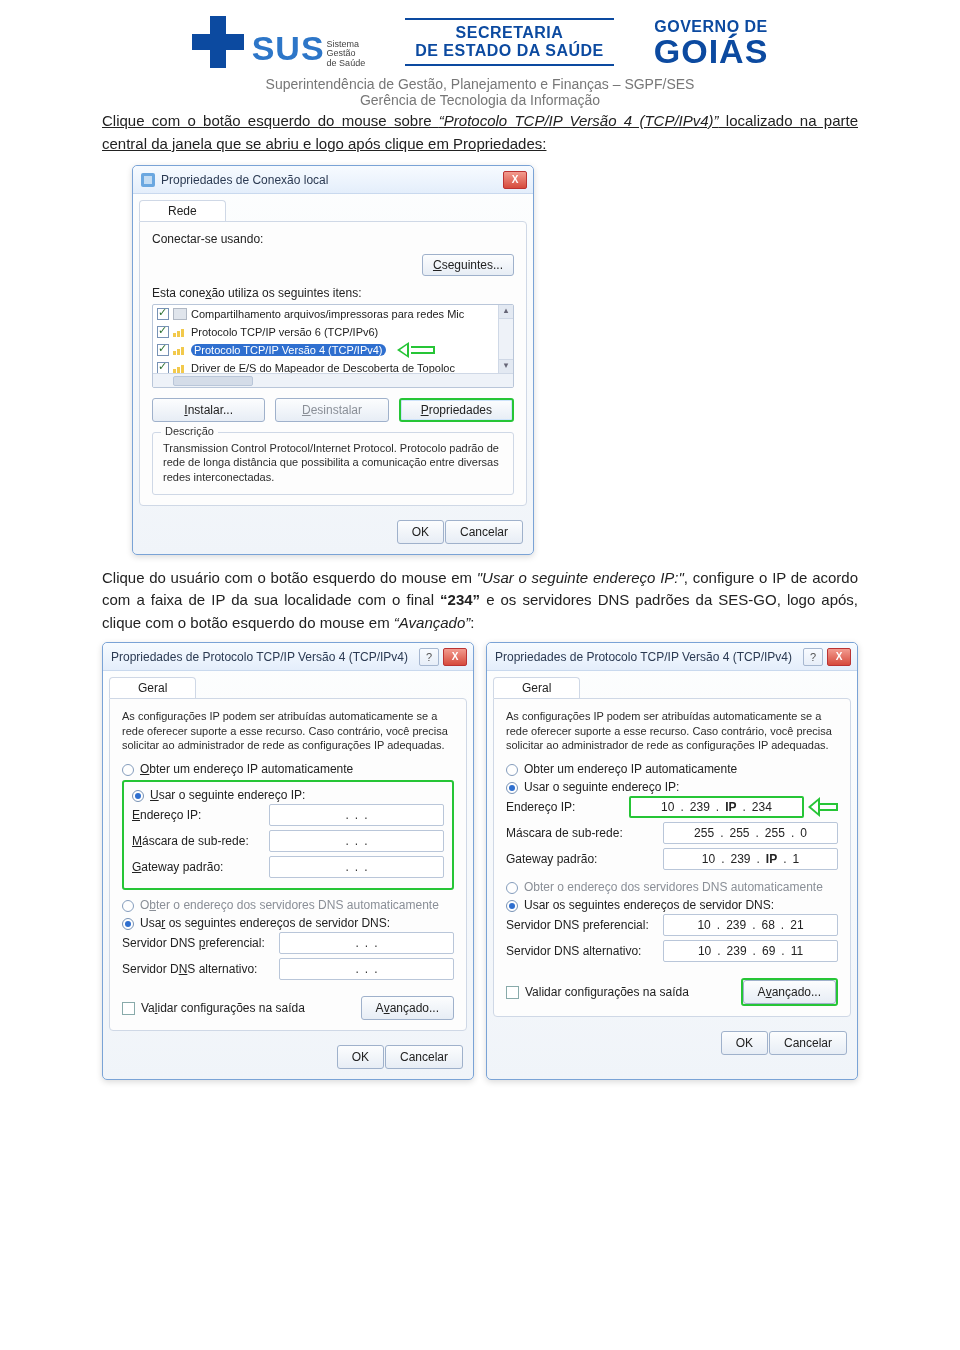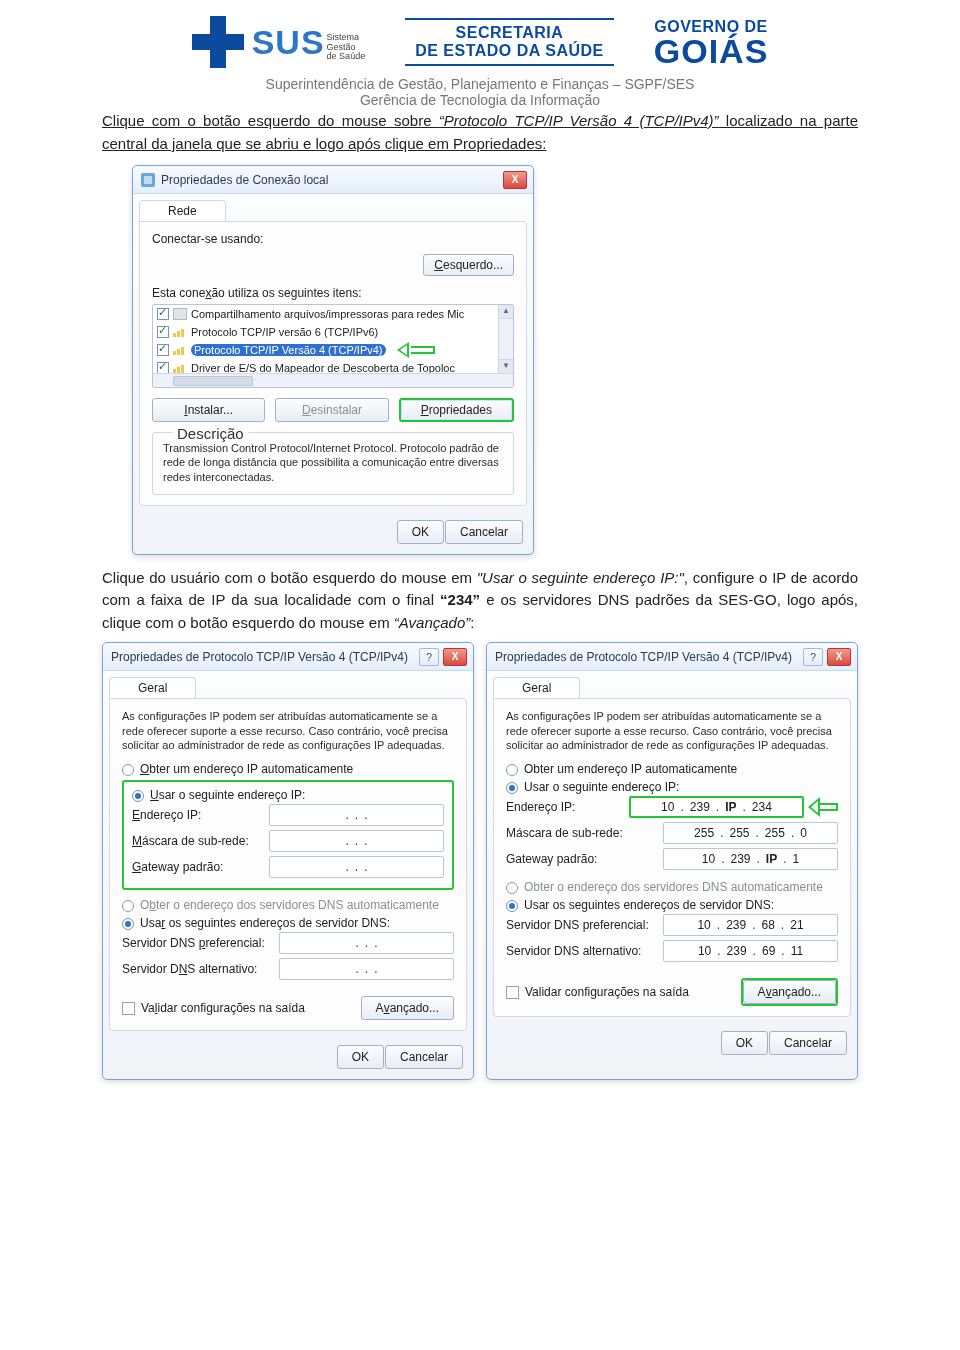--- a/index.html
+++ b/index.html
@@ -1,19 +1,19 @@
 <!DOCTYPE html>
 <html><head>
 <meta charset="utf-8">
 <style>
   * { box-sizing: border-box; margin: 0; padding: 0; }
   body { font-family: "Segoe UI", Tahoma, Arial, sans-serif; font-size: 13px; background: #fff; width: 960px; color: #222; }
   .page { width: 960px; padding: 6px 32px 18px 32px; }
   .header-logos { display: flex; justify-content: center; align-items: center; gap: 40px; margin-top: 10px; }
-  .logo-sus { display: flex; align-items: center; gap: 8px; }
+  .logo-sus { display: flex; gap: 8px; }
   .sus-cross { position: relative; width: 52px; height: 52px; }
   .sus-cross .v { position: absolute; left: 18px; top: 0; width: 16px; height: 52px; background: #0c4aa0; }
   .sus-cross .h { position: absolute; left: 0; top: 18px; width: 52px; height: 16px; background: #0c4aa0; }
   .sus-text { font-weight: 900; color: #2d76c8; font-size: 34px; letter-spacing: 1px; }
   .sus-sub { font-size: 9px; color: #444; line-height: 1.05; margin-left: 2px; }
   .logo-sec { text-align: center; color: #0c4aa0; border-top: 2px solid #0c4aa0; border-bottom: 2px solid #0c4aa0; padding: 4px 10px; }
   .logo-sec .line1 { font-weight: 900; font-size: 16px; letter-spacing: .5px;}
   .logo-sec .line2 { font-weight: 900; font-size: 16px; letter-spacing: .5px;}
   .logo-gov { text-align: center; color: #0c4aa0; }
   .logo-gov .l1 { font-weight: 900; font-size: 16px; letter-spacing: .5px; }
@@ -56,21 +56,21 @@
   .green-arrow-l .shaft{position:absolute; top:4px; right:0; width:24px; height:8px; border:2px solid #26c536; border-left:none;}
   .green-arrow-l .head{position:absolute; left:0; top:0; width:0; height:0; border-top:8px solid transparent; border-bottom:8px solid transparent; border-right:12px solid #26c536;}
   .green-arrow-l .head2{position:absolute; left:3px; top:3px; width:0; height:0; border-top:5px solid transparent; border-bottom:5px solid transparent; border-right:7px solid #fff;}
   .scroll-y { position:absolute; right:0; top:0; bottom:14px; width:15px; background:#eef2f8; border-left:1px solid #cfd8e6; }
   .scroll-y .up,.scroll-y .down{height:14px; background:#e3e9f2; border-bottom:1px solid #cfd8e6; text-align:center; font-size:9px; color:#667;}
   .scroll-y .down{position:absolute; bottom:0; left:0;right:0; border-top:1px solid #cfd8e6; border-bottom:none;}
   .scroll-x { position:absolute; left:0; right:0; bottom:0; height:14px; background:#eef2f8; border-top:1px solid #cfd8e6; }
   .scroll-x .thumb { position:absolute; left:20px; top:2px; height:10px; width:80px; background:#d4dce8; border:1px solid #b9c6d9; border-radius:2px;}
   .btnrow { display:flex; gap:10px; margin-top:10px; }
   .group { border:1px solid #cfd8e6; border-radius:3px; padding:8px 10px 10px 10px; margin-top:10px; position:relative; }
-  .group .glabel { position:absolute; top:-8px; left:20px; background:#fdfdfd; padding:0 4px; font-size:15px; color:#333; }
+  .group .glabel { position:absolute; top:-8px; left:8px; background:#fdfdfd; padding:0 4px; font-size:11px; color:#333; }
   .desc { font-size:11px; color:#2c2c2c; line-height:1.3; }
   .dlg-footer { display:flex; justify-content:flex-end; gap:1px; padding:8px 10px 10px 0; }
 
   .para-mid { margin: 12px 70px 8px 70px; font-size: 15px; text-align: justify; line-height:1.5;}
   .dual { display:flex; gap:12px; margin: 4px 70px 0 70px; }
   .tcpip { width: 100%; }
   .radio { width:12px; height:12px; border:1px solid #7792b5; border-radius:50%; background:#fff; display:inline-block; position:relative; margin-right:6px; vertical-align:middle;}
   .radio.on:after { content:""; position:absolute; inset:2px; border-radius:50%; background:#2f6fcf; }
   .radio.off { opacity:.9; }
   .grayed { color:#8a8f97; }
@@ -139,21 +139,21 @@
       </div>
     </div>
     <div class="tabstrip">
         <div class="tab">Rede</div>
       </div>
     <div class="tabbody">
       <div class="label">Conectar-se usando:</div>
       <div style="text-align:right; margin-top:8px;">
         <span class="btn small">
             <span class="u">C</span>
-            <span>esquerdo...</span>
+            <span>seguintes...</span>
           </span>
       </div>
       <div class="label" style="margin-top:10px">Esta cone<span class="u">x</span>ão utiliza os seguintes itens:</div>
       <div class="listbox">
         <div class="listitem">
             <span class="chk ck"></span>
             <span class="mini-icon"></span>
             <span>Compartilhamento arquivos/impressoras para redes Mic</span>
           </div>
         <div class="listitem">

